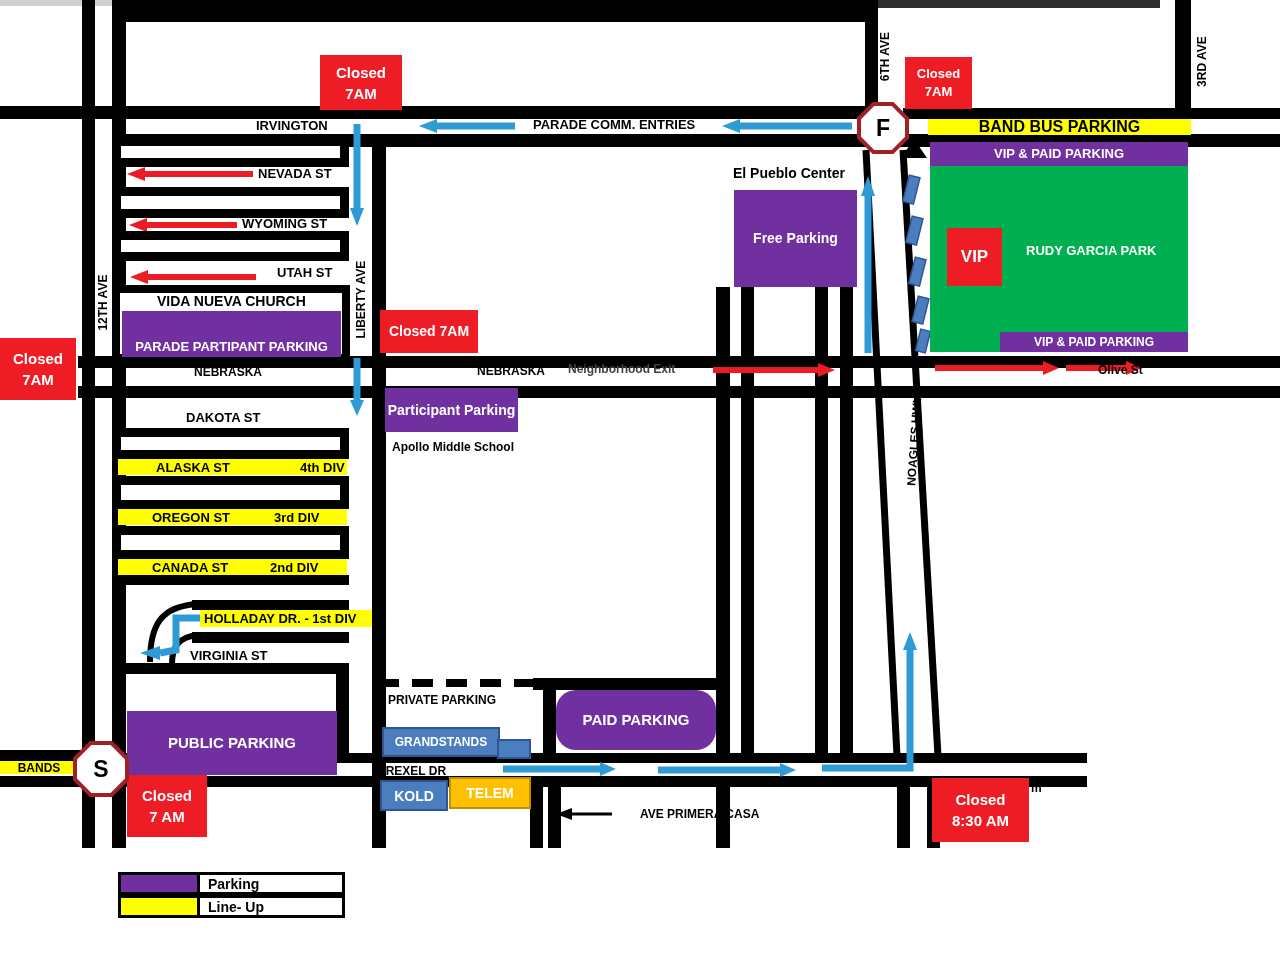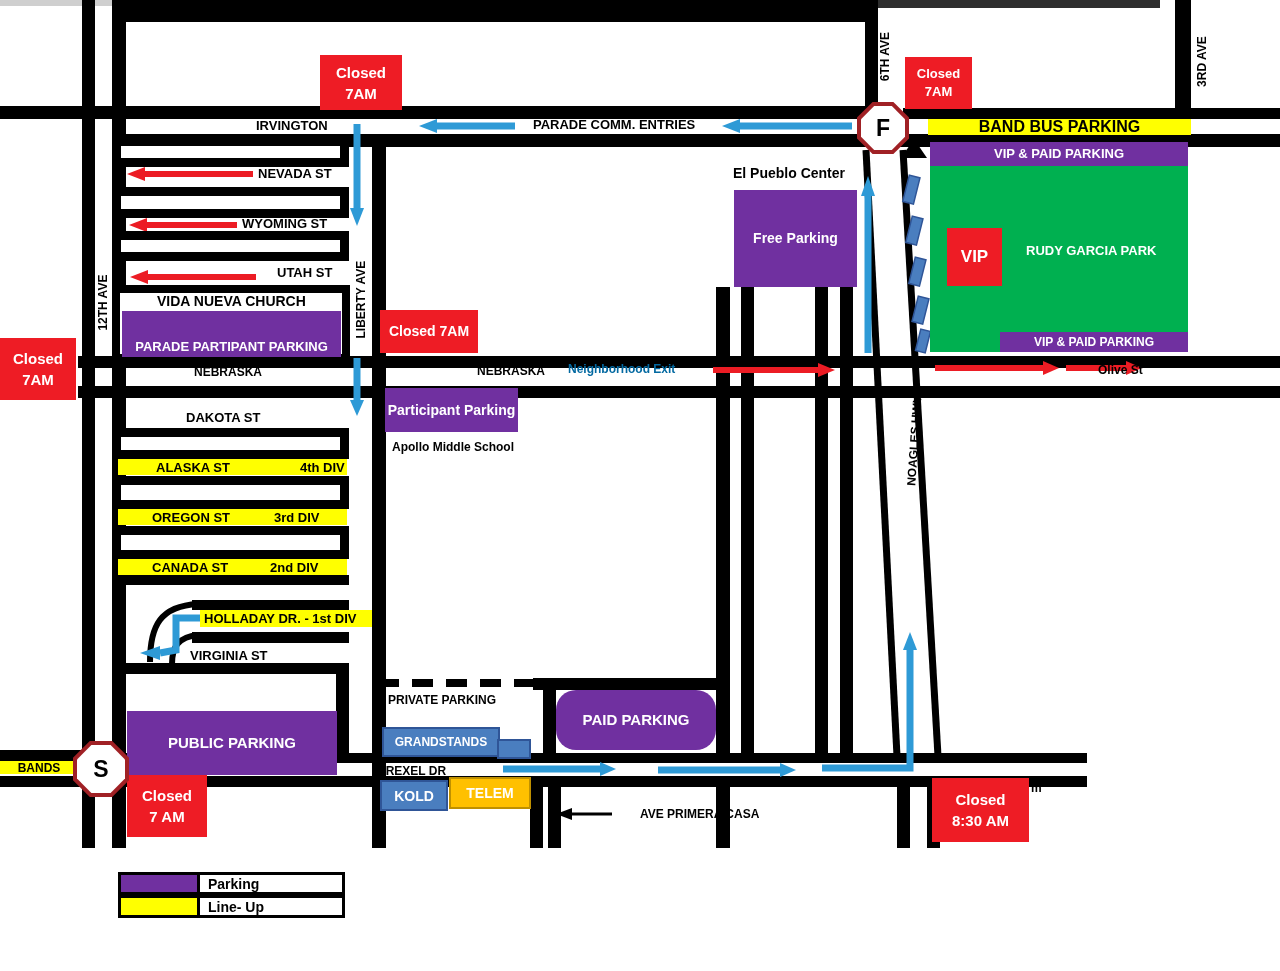--- a/index.html
+++ b/index.html
@@ -166,21 +166,21 @@
     <span style="margin-left:4px;">HOLLADAY DR. - 1st DIV</span>
   </div>
 
   <div class="lbl" style="left:256px;top:119px;">IRVINGTON</div>
   <div class="lbl" style="left:533px;top:118px;">PARADE COMM. ENTRIES</div>
   <div class="lbl" style="left:258px;top:167px;">NEVADA ST</div>
   <div class="lbl" style="left:242px;top:217px;">WYOMING ST</div>
   <div class="lbl" style="left:277px;top:266px;">UTAH ST</div>
   <div class="lbl small" style="left:194px;top:366px;">NEBRASKA</div>
   <div class="lbl small" style="left:477px;top:365px;">NEBRASKA</div>
-  <div class="lbl small" style="left:568px;top:363px;color:#0369a1;text-align:right;">Neighborhood Exit</div>
+  <div class="lbl small" style="left:568px;top:363px;color:#404040;text-align:right;">Neighborhood Exit</div>
   <div class="lbl" style="left:186px;top:411px;">DAKOTA ST</div>
   <div class="lbl" style="left:190px;top:649px;">VIRGINIA ST</div>
   <div class="lbl small" style="left:377px;top:765px;">DREXEL DR</div>
   <div class="lbl small" style="left:640px;top:808px;">AVE PRIMERA CASA</div>
   <div class="lbl small" style="left:1098px;top:364px;">Olive St</div>
   <div class="lbl" style="left:733px;top:166px;font-size:14px;">El Pueblo Center</div>
   <div class="lbl small" style="left:392px;top:441px;">Apollo Middle School</div>
   <div class="lbl small" style="left:388px;top:694px;">PRIVATE PARKING</div>
   <div class="lbl small" style="left:1031px;top:782px;">m</div>
 

